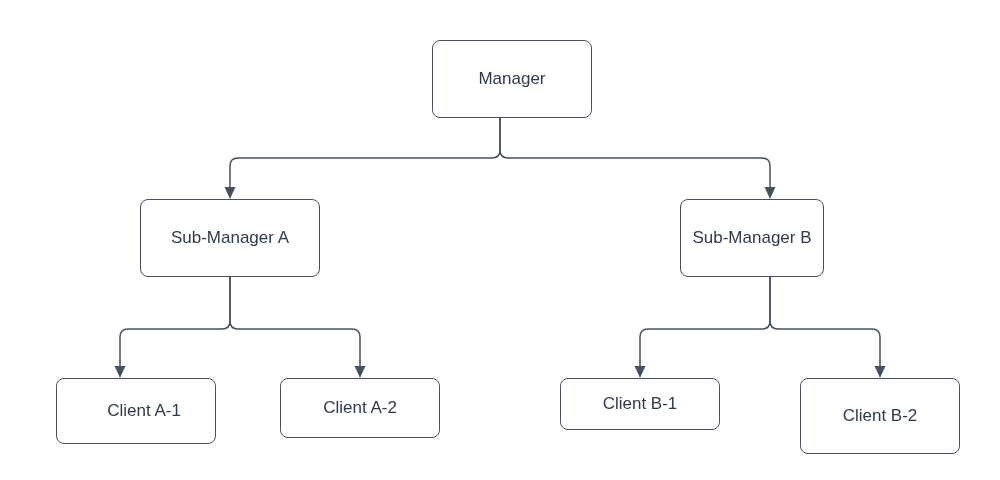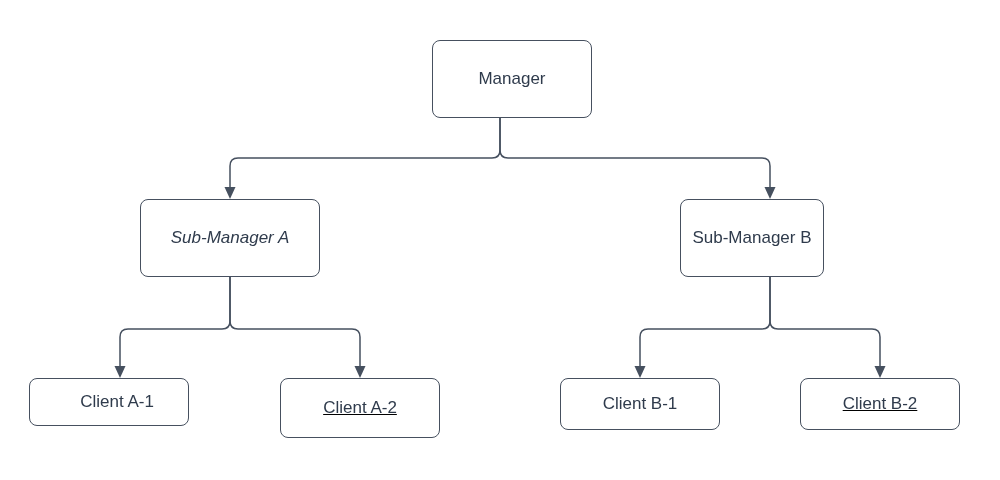--- a/index.html
+++ b/index.html
@@ -56,31 +56,31 @@
       <polygon points="360,378 354.5,366 365.5,366" fill="#46505f"></polygon>
       <path d="M 770 277 L 770 321 Q 770 329 762 329 L 648 329 Q 640 329 640 337 L 640 367" fill="none" stroke="#46505f" stroke-width="1.5"></path>
       <polygon points="640,378 634.5,366 645.5,366" fill="#46505f"></polygon>
       <path d="M 770 277 L 770 321 Q 770 329 778 329 L 872 329 Q 880 329 880 337 L 880 367" fill="none" stroke="#46505f" stroke-width="1.5"></path>
       <polygon points="880,378 874.5,366 885.5,366" fill="#46505f"></polygon>
     </svg>
 
 <div class="node" style="left: 420px; top: 40px; width: 160px; height: 78px; margin-left: 12px;">
       <span class="node-label">Manager</span>
     </div>
-    <div class="node" style="left: 140px; top: 199px; width: 180px; height: 78px; font-style: italic;">
+    <div class="node" style="left: 140px; top: 199px; width: 180px; height: 78px;">
       <span class="node-label">Sub-Manager A</span>
     </div>
     <div class="node" style="left: 680px; top: 199px; width: 144px; height: 78px;">
       <span class="node-label">Sub-Manager B</span>
     </div>
-    <div class="node" style="left: 29px; top: 378px; width: 160px; height: 48px; padding-left: 16px;">
+    <div class="node" style="left: 56px; top: 378px; width: 160px; height: 66px; padding-left: 16px;">
       <span class="node-label">Client A-1</span>
     </div>
-    <div class="node" style="left: 280px; top: 378px; width: 160px; height: 60px; text-decoration: underline;">
+    <div class="node" style="left: 280px; top: 378px; width: 160px; height: 60px;">
       <span class="node-label">Client A-2</span>
     </div>
     <div class="node" style="left: 560px; top: 378px; width: 160px; height: 52px;">
       <span class="node-label">Client B-1</span>
     </div>
-    <div class="node" style="left: 800px; top: 378px; width: 160px; height: 52px; text-decoration: underline;">
+    <div class="node" style="left: 800px; top: 378px; width: 160px; height: 76px;">
       <span class="node-label">Client B-2</span>
     </div>
   </div>
 
 </body></html>

